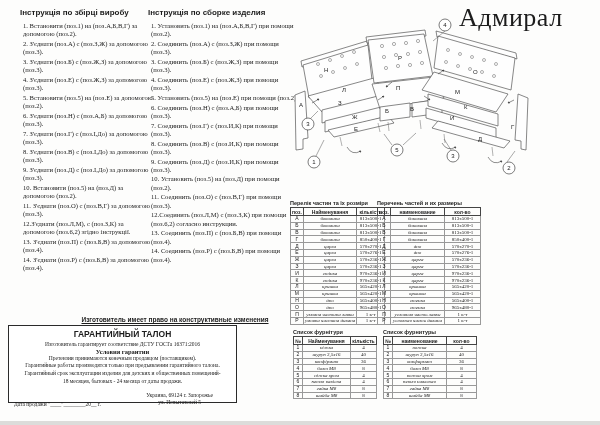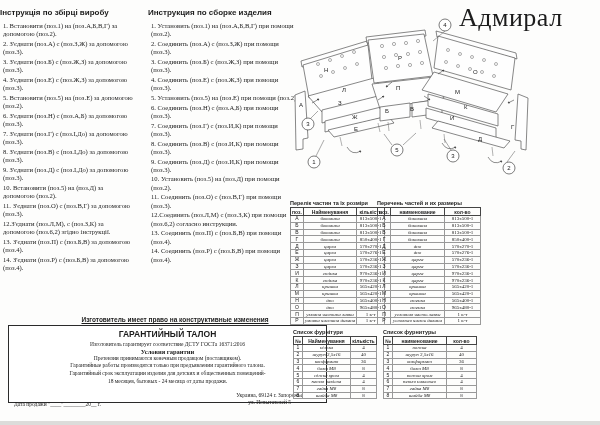--- a/index.html
+++ b/index.html
@@ -3,21 +3,21 @@
 <meta charset="utf-8">
 <style>
   html,body{margin:0;padding:0;}
   body{
     width:600px;height:425px;position:relative;overflow:hidden;
     background:#fdfdfc;color:#1c1c1c;
     font-family:"Liberation Serif", serif;
   }
   
   .col{position:absolute;top:8px;}
-  #col-ua{left:0;width:134px;}
+  #col-ua{left:20px;width:134px;}
   #col-ru{left:148px;width:150px;}
   .col h2{font-family:"Liberation Sans",sans-serif;font-weight:bold;font-size:8px;margin:0 0 5px 0;}
   .step{font-size:6.6px;line-height:1.25;margin:0 0 1.5px 3px;}
   
   #product-title{
     position:absolute;left:459px;top:3px;
     font-family:"Liberation Serif",serif;font-weight:normal;font-size:26px;letter-spacing:0.5px;
   }
   
   #diagram{position:absolute;left:292px;top:10px;}
@@ -43,21 +43,21 @@
   #parts-ru{left:377px;top:200px;}
   #fit-ua{left:293px;top:329px;}
   #fit-ru{left:383px;top:329px;}
   
   #warranty-notice{
     position:absolute;left:55px;top:316px;width:240px;text-align:center;
     font-family:"Liberation Sans",sans-serif;font-weight:bold;font-size:6.5px;
     text-decoration:underline;
   }
   #warranty-box{
-    position:absolute;left:8px;top:325px;width:319px;height:78px;
+    position:absolute;left:8px;top:325px;width:229px;height:78px;
     border:1.5px solid #2a2a2a;box-sizing:border-box;padding:2px 5px;background:#fff;
   }
   .w-title{text-align:center;font-family:"Liberation Sans",sans-serif;font-weight:bold;font-size:8.5px;margin-top:1px;}
   .w-line{text-align:center;font-size:5.5px;margin-top:1.5px;}
   .w-sub{text-align:center;font-weight:bold;font-size:6.5px;margin-top:1px;}
   .w-term{font-size:5.5px;text-align:center;line-height:1.4;}
   .w-bottom{display:flex;justify-content:space-between;align-items:flex-end;margin-top:7px;font-size:5.5px;}
   .w-addr{text-align:center;margin-right:18px;line-height:1.3;}
   #page-edge-bottom{position:absolute;left:0;right:0;bottom:0;height:4px;background:#dcdcda;}
 </style>
@@ -78,21 +78,21 @@
       <div class="step">9. З'єднати (поз.Д) с (поз.І,До) за допомогою (поз.3).</div>
       <div class="step">10. Встановити (поз.5) на (поз.Д) за допомогою (поз.2).</div>
       <div class="step">11. З'єднати (поз.О) с (поз.В,Г) за допомогою (поз.3).</div>
       <div class="step">12.З'єднати (поз.Л,М), с (поз.З,К) за допомогою (поз.6,2) згідно інструкції.</div>
       <div class="step">13. З'єднати (поз.П) с (поз.Б,В) за допомогою (поз.4).</div>
       <div class="step">14. З'єднати (поз.Р) с (поз.Б,В) за допомогою (поз.4).</div>
     </div>
 </div>
 
 <div class="col" id="col-ru">
-  <h2>Инструкция по сборке изделия</h2>
+  <h2>Інструкція по сборке изделия</h2>
   <div>
       <div class="step">1. Установить (поз.1) на (поз.А,Б,В,Г) при помощи (поз.2).</div>
       <div class="step">2. Соединить  (поз.А) с (поз.З,Ж) при помощи (поз.3).</div>
       <div class="step">3. Соединить (поз.Б) с (поз.Ж,З)  при помощи (поз.3).</div>
       <div class="step">4. Соединить  (поз.Е) с (поз.Ж,З)  при помощи (поз.3).</div>
       <div class="step">5. Установить (поз.5) на (поз.Е)  при помощи (поз.2).</div>
       <div class="step">6. Соединить (поз.Н) с (поз.А,Б) при помощи (поз.3).</div>
       <div class="step">7. Соединить (поз.Г) с (поз.И,К) при помощи (поз.3).</div>
       <div class="step">8. Соединить (поз.В) с (поз.И,К) при помощи (поз.3).</div>
       <div class="step">9. Соединить (поз.Д) с (поз.И,К) при помощи (поз.3).</div>

